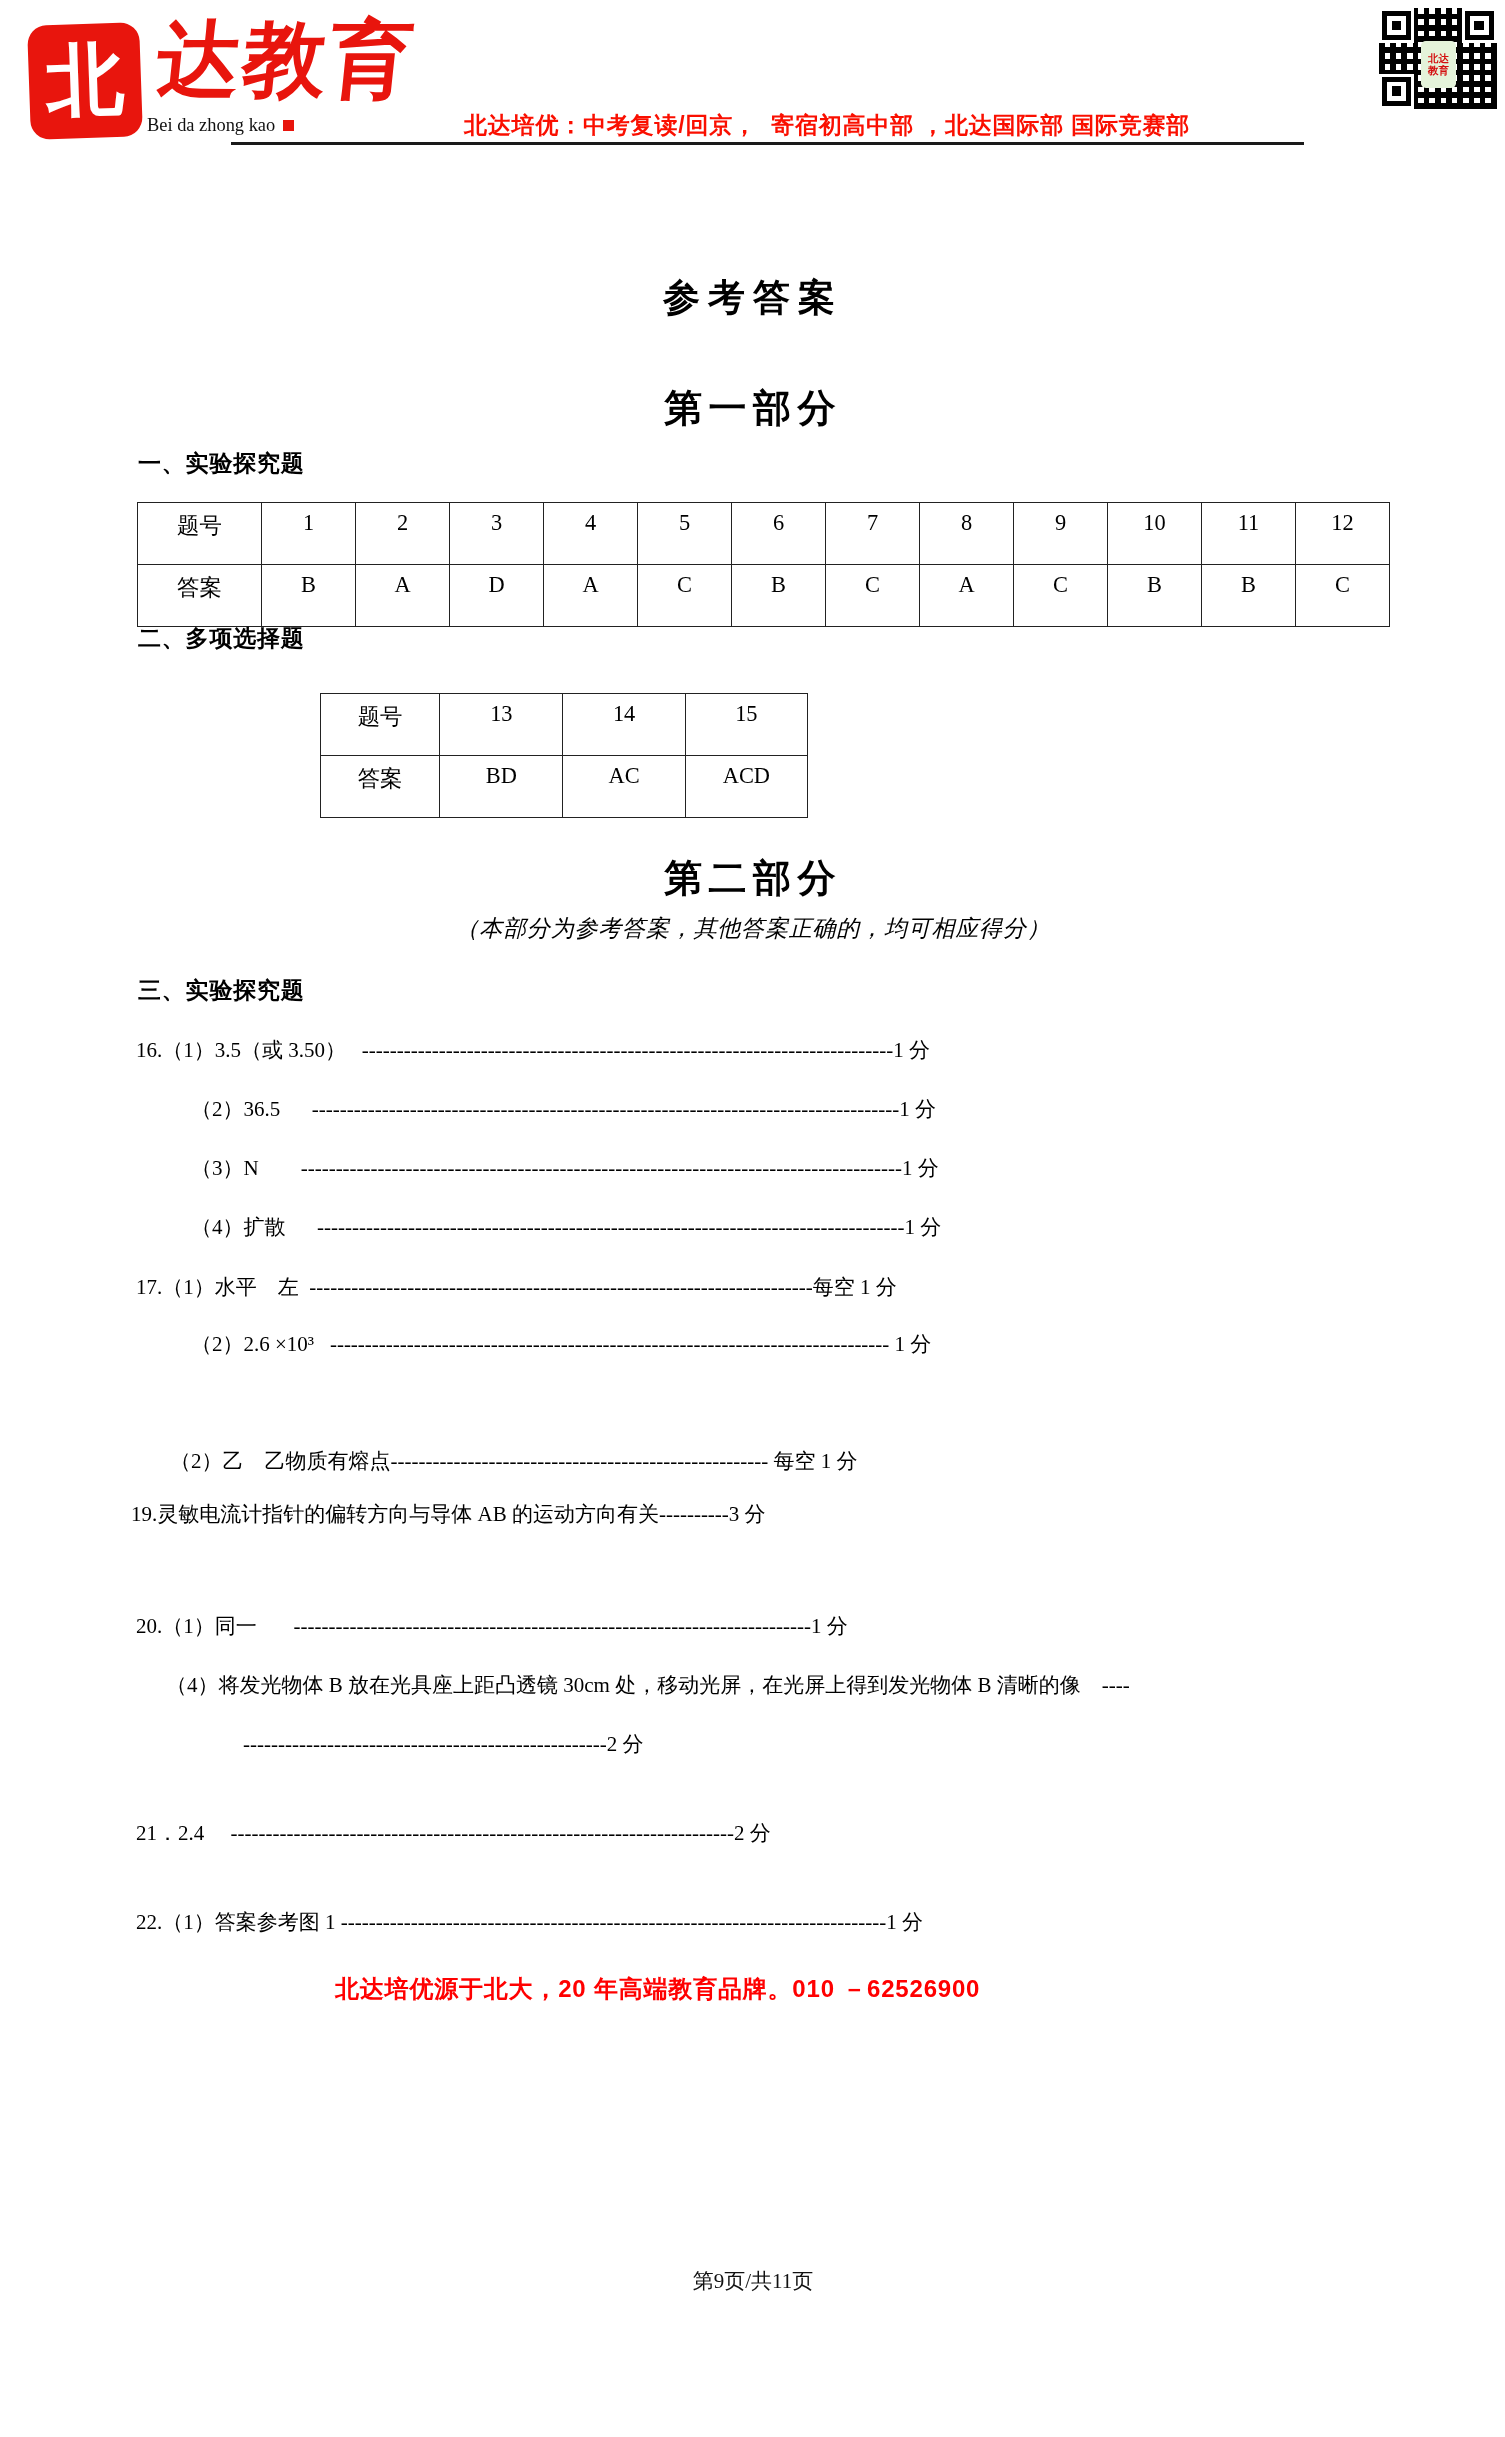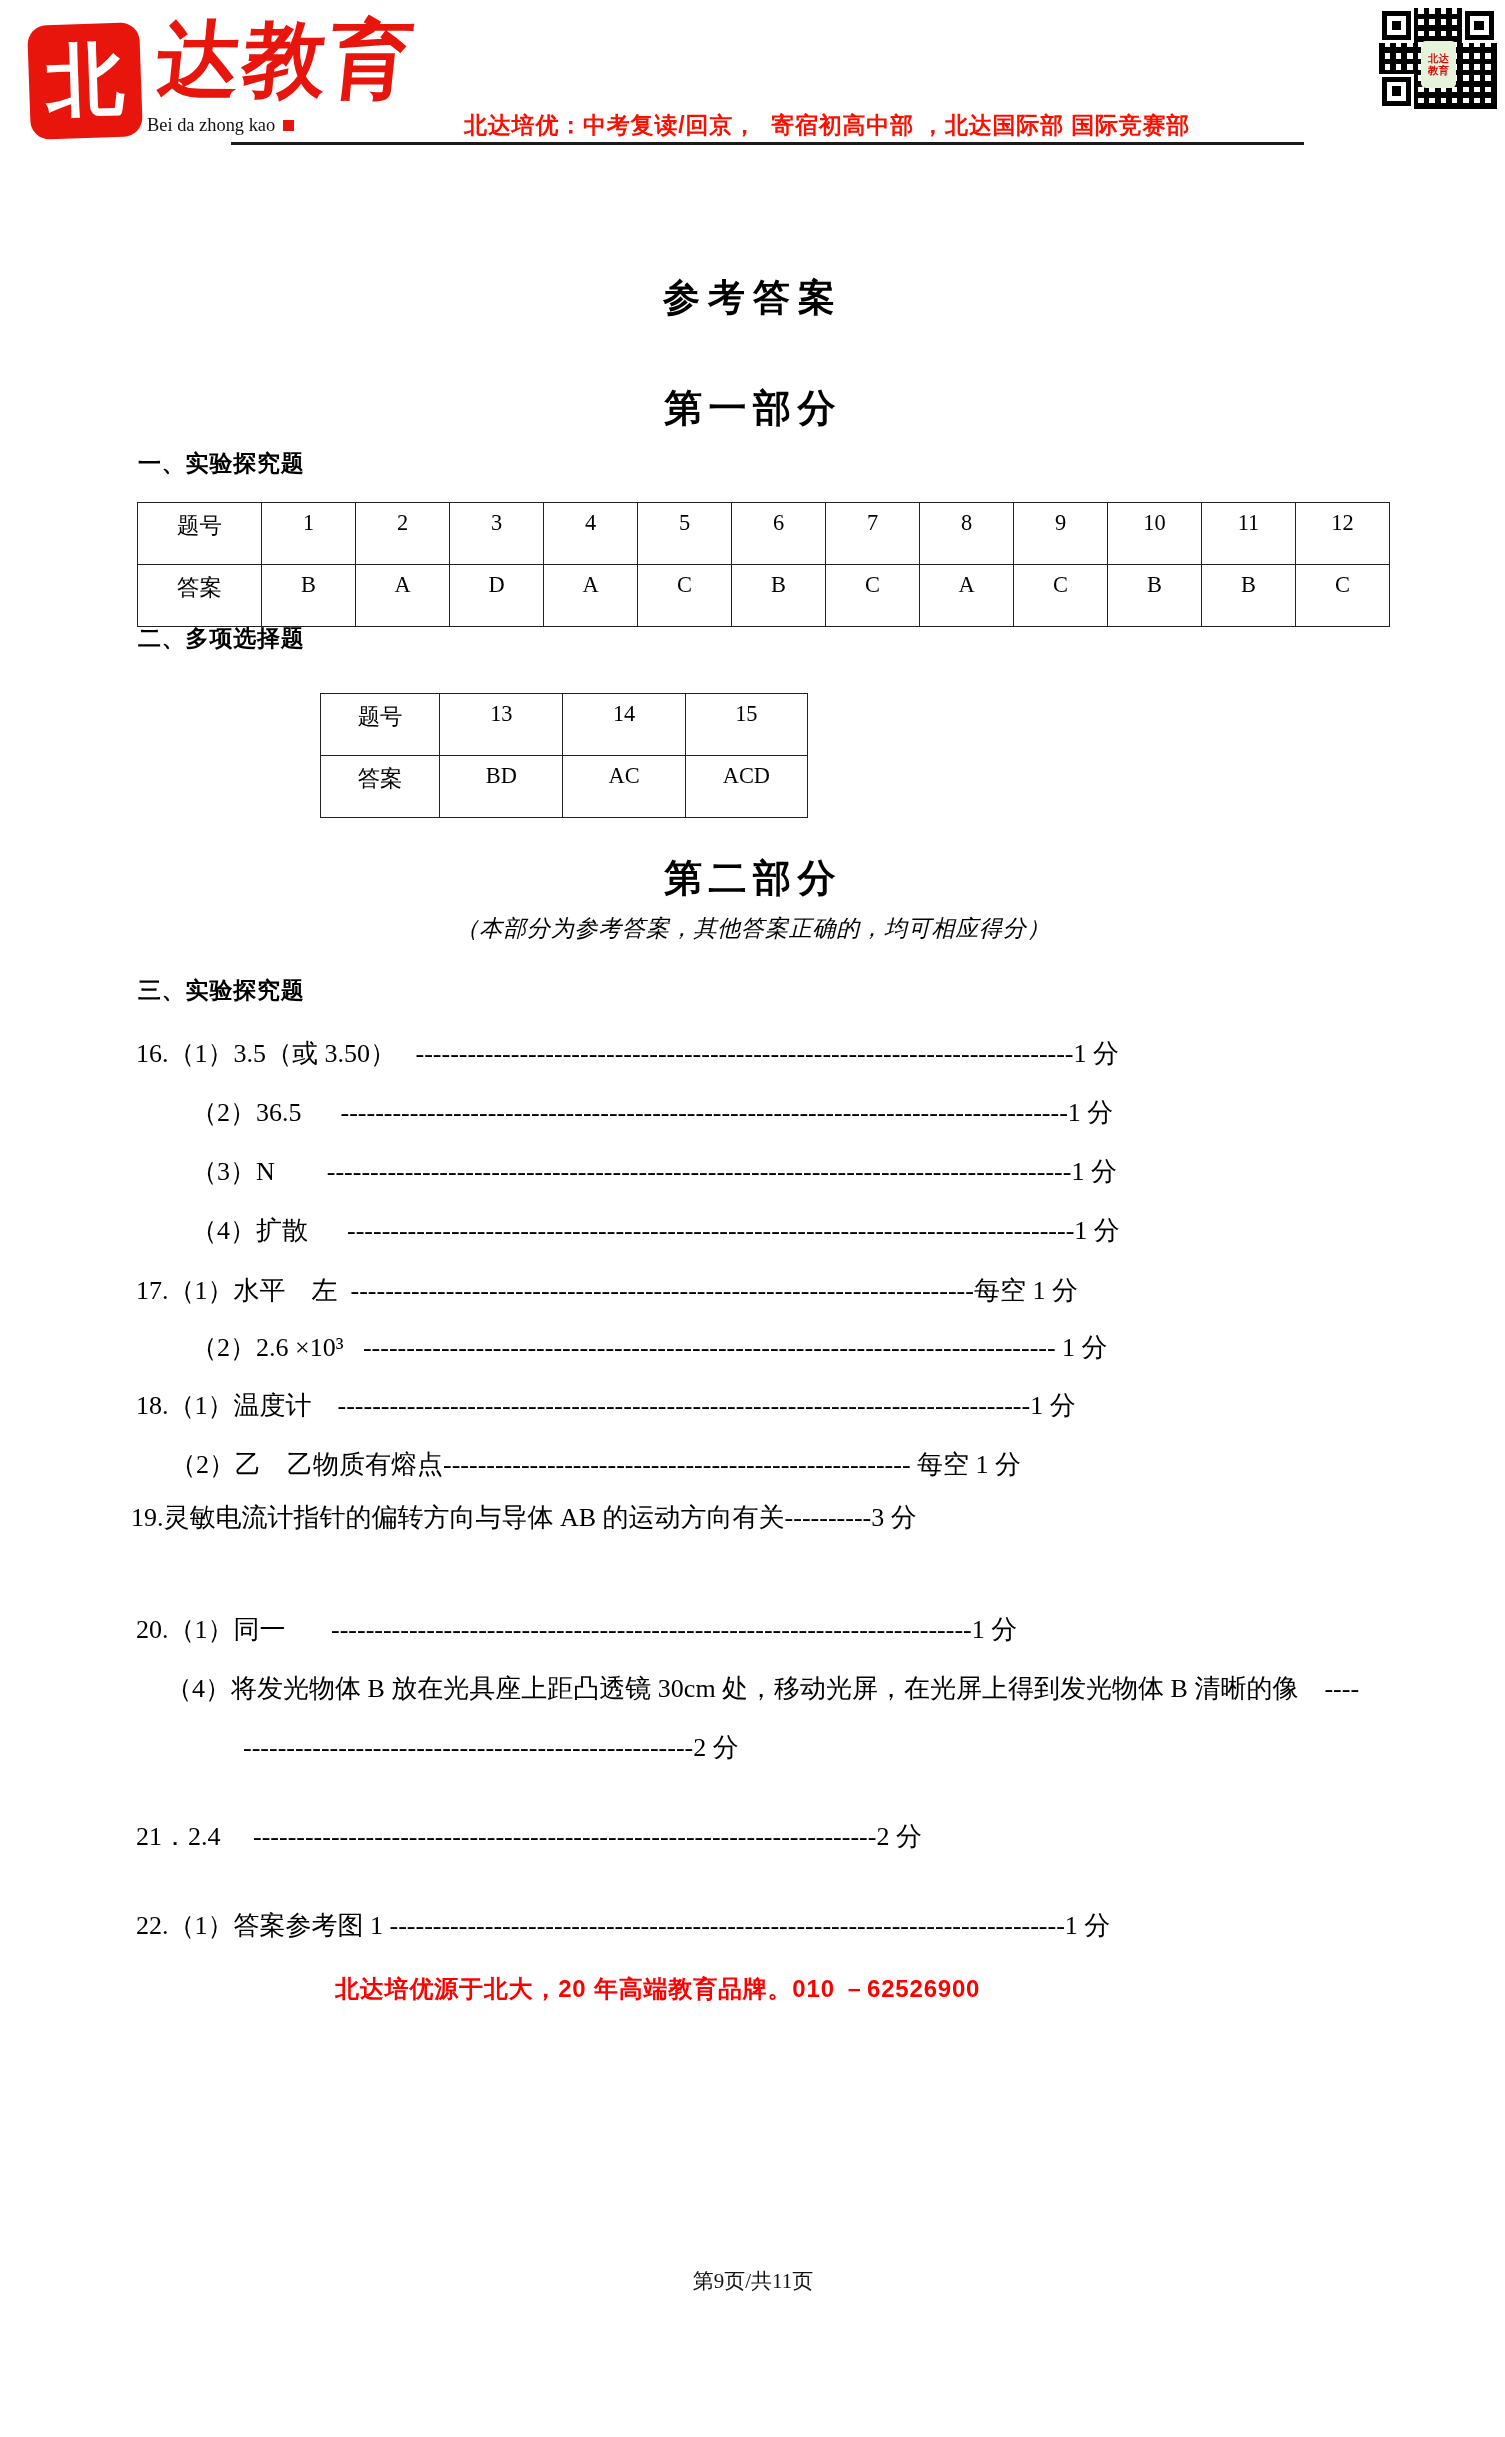--- a/index.html
+++ b/index.html
@@ -41,21 +41,21 @@
 
   
   table{border-collapse:collapse;table-layout:fixed;position:absolute;}
   td{border:0.8px solid #222;border-top:1.6px solid #222;border-bottom:1.6px solid #222;
      text-align:center;vertical-align:top;padding:7.2px 0 0 0;font-size:22.4px;height:54px;
      font-family:"Liberation Serif","DejaVu Serif",serif;overflow:hidden;}
   .t-single{left:137px;top:502px;width:1249px;}
   .t-multi{left:320px;top:693px;width:488px;}
 
   
-  .ans{position:absolute;font-size:26px;line-height:1.2;white-space:pre;color:#000;text-align:right;}
+  .ans{position:absolute;font-size:21px;line-height:1.2;white-space:pre;color:#000;text-align:right;}
 
   .promo{left:335px;top:1973px;font-size:24px;color:#ff0000;font-weight:700;
          font-family:"Liberation Sans","DejaVu Sans",sans-serif;letter-spacing:0.8px;}
   .pageno{top:2267px;font-size:21px;color:#111;}
 </style>
 </head>
 <body>
 
 <div class="page">
 
@@ -171,21 +171,20 @@
   <div class="abs center part-head hei" style="top:845px;">第二部分</div>
   <div class="abs center note">（本部分为参考答案，其他答案正确的，均可相应得分）</div>
   <div class="abs sec-head hei" style="top:975px;">三、实验探究题</div>
 
   <div class="ans" style="left:136px;top:1038px;">16.（1）3.5（或 3.50）   ----------------------------------------------------------------------------1 分</div>
   <div class="ans" style="left:191px;top:1097px;">（2）36.5      ------------------------------------------------------------------------------------1 分</div>
   <div class="ans" style="left:191px;top:1156px;">（3）N        --------------------------------------------------------------------------------------1 分</div>
   <div class="ans" style="left:191px;top:1215px;">（4）扩散      ------------------------------------------------------------------------------------1 分</div>
   <div class="ans" style="left:136px;top:1275px;">17.（1）水平　左  ------------------------------------------------------------------------每空 1 分</div>
   <div class="ans" style="left:191px;top:1332px;">（2）2.6 ×10³   -------------------------------------------------------------------------------- 1 分</div>
-  <div class="ans" style="left:136px;top:1390px;">18.（1）温度计    --------------------------------------------------------------------------------1 分</div>
   <div class="ans" style="left:170px;top:1449px;">（2）乙　乙物质有熔点------------------------------------------------------ 每空 1 分</div>
   <div class="ans" style="left:131px;top:1502px;">19.灵敏电流计指针的偏转方向与导体 AB 的运动方向有关----------3 分</div>
   <div class="ans" style="left:136px;top:1614px;">20.（1）同一       --------------------------------------------------------------------------1 分</div>
   <div class="ans" style="left:166px;top:1673px;">（4）将发光物体 B 放在光具座上距凸透镜 30cm 处，移动光屏，在光屏上得到发光物体 B 清晰的像　----</div>
   <div class="ans" style="left:243px;top:1732px;">----------------------------------------------------2 分</div>
   <div class="ans" style="left:136px;top:1821px;">21．2.4     ------------------------------------------------------------------------2 分</div>
   <div class="ans" style="left:136px;top:1910px;">22.（1）答案参考图 1 ------------------------------------------------------------------------------1 分</div>
 
   <div class="abs promo">北达培优源于北大，20 年高端教育品牌。010 －62526900</div>
   <div class="abs center pageno">第9页/共11页</div>

